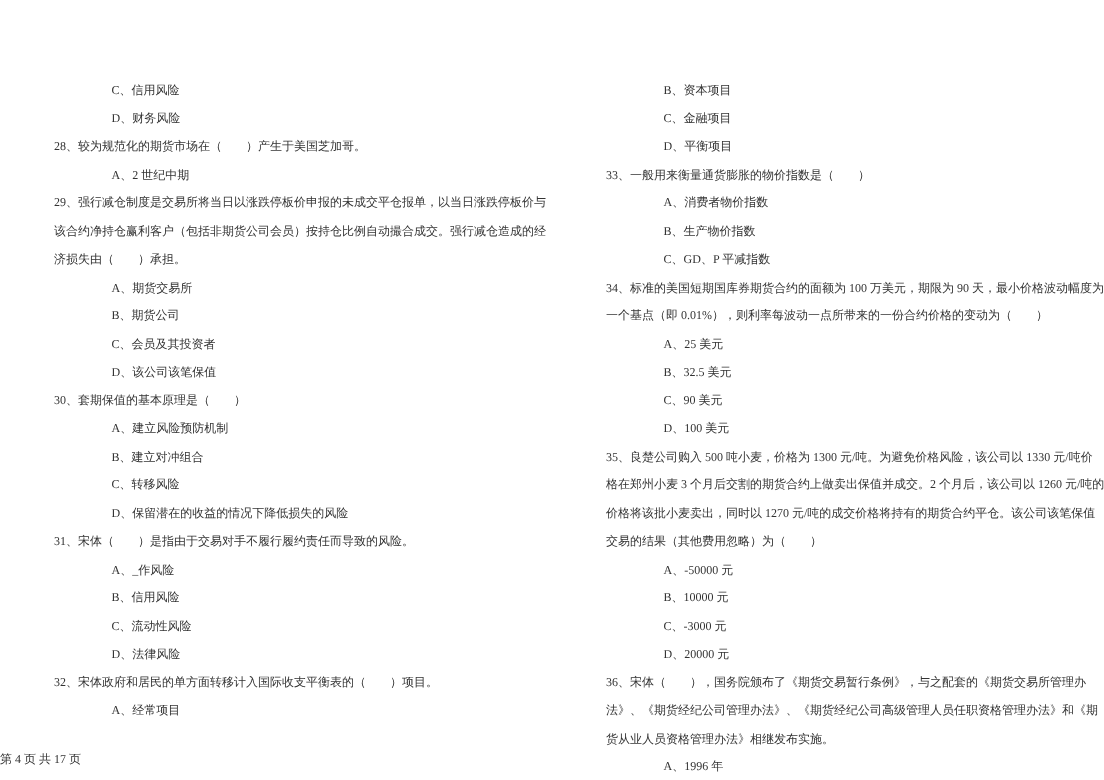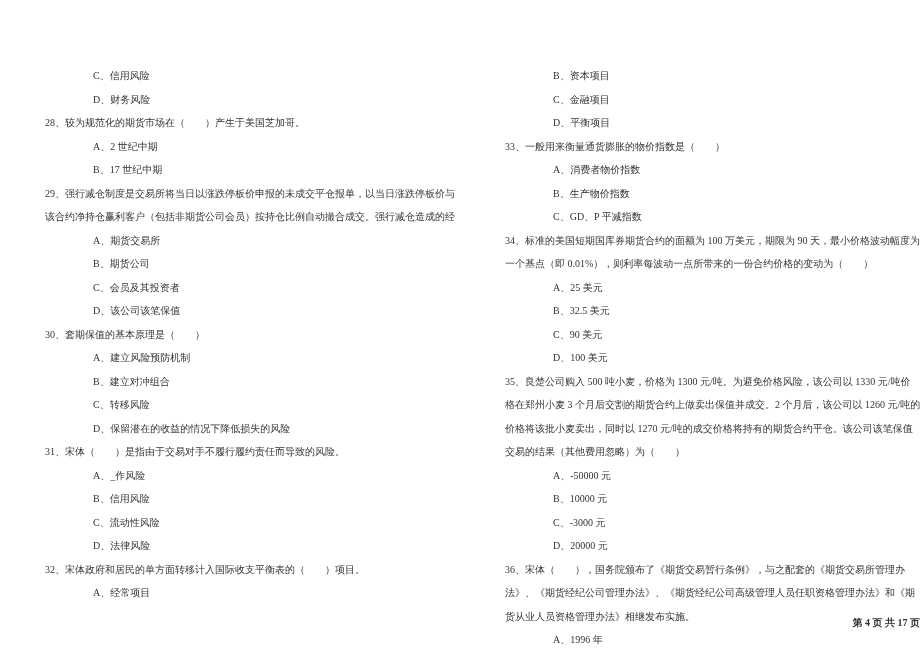--- a/index.html
+++ b/index.html
@@ -28,41 +28,40 @@
     .line {
       line-height: 2.35;
       white-space: nowrap;
       overflow: hidden;
     }
     .opt { padding-left: 48px; }
     .q { padding-left: 0; }
     .body-text { padding-left: 0; }
     .footer {
       position: absolute;
-      bottom: 20px;
+      bottom: 10px;
       left: 0;
       right: 0;
-      text-align: right;
+      text-align: left;
       font-size: 10px;
       color: #333;
-      font-weight: bold;
     }
   </style>
 </head>
 <body>
 
 <div class="page">
   <div class="col col-left">
     <div class="line opt">C、信用风险</div>
     <div class="line opt">D、财务风险</div>
     <div class="line q">28、较为规范化的期货市场在（　　）产生于美国芝加哥。</div>
     <div class="line opt">A、2 世纪中期</div>
-    <div class="line opt">B、17 世纪中期</div>
     <div class="line q">29、强行减仓制度是交易所将当日以涨跌停板价申报的未成交平仓报单，以当日涨跌停板价与</div>
     <div class="line body-text">该合约净持仓赢利客户（包括非期货公司会员）按持仓比例自动撮合成交。强行减仓造成的经</div>
+    <div class="line body-text">济损失由（　　）承担。</div>
     <div class="line opt">A、期货交易所</div>
     <div class="line opt">B、期货公司</div>
     <div class="line opt">C、会员及其投资者</div>
     <div class="line opt">D、该公司该笔保值</div>
     <div class="line q">30、套期保值的基本原理是（　　）</div>
     <div class="line opt">A、建立风险预防机制</div>
     <div class="line opt">B、建立对冲组合</div>
     <div class="line opt">C、转移风险</div>
     <div class="line opt">D、保留潜在的收益的情况下降低损失的风险</div>
     <div class="line q">31、宋体（　　）是指由于交易对手不履行履约责任而导致的风险。</div>

